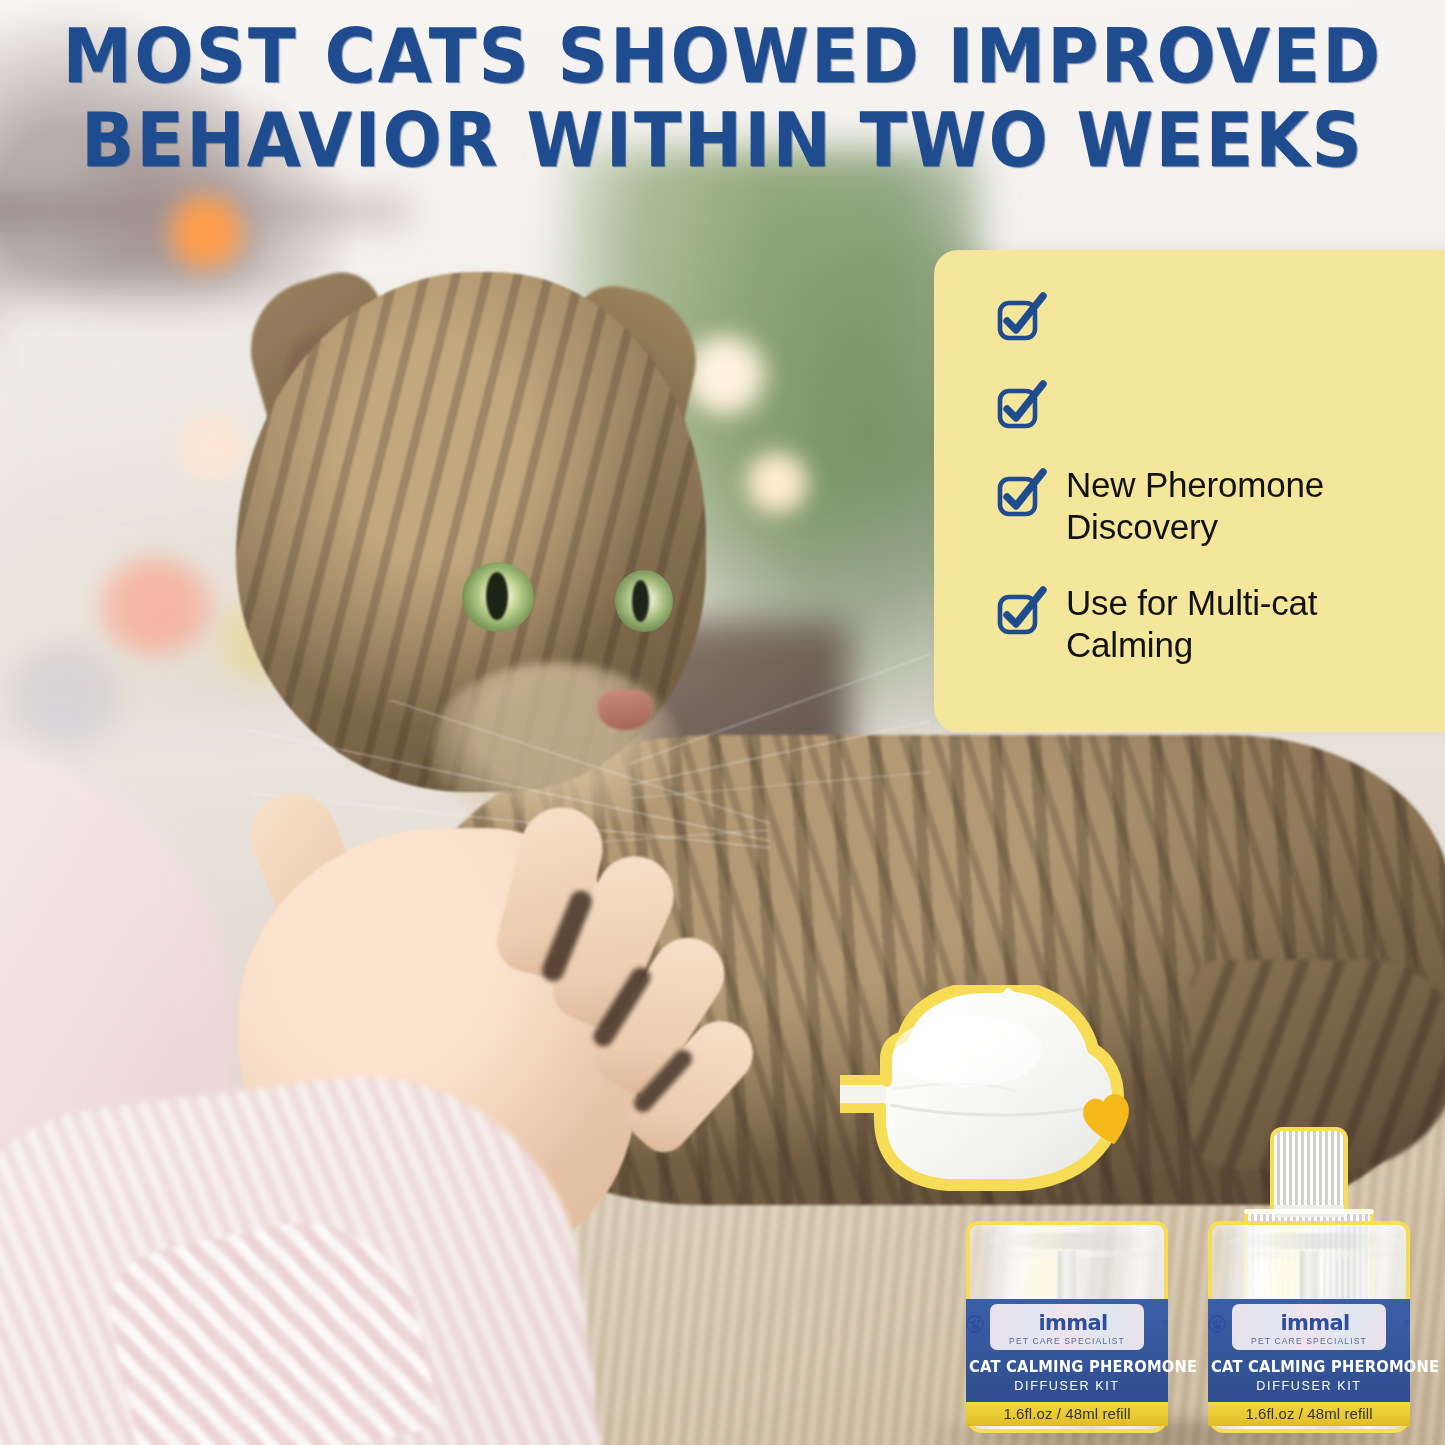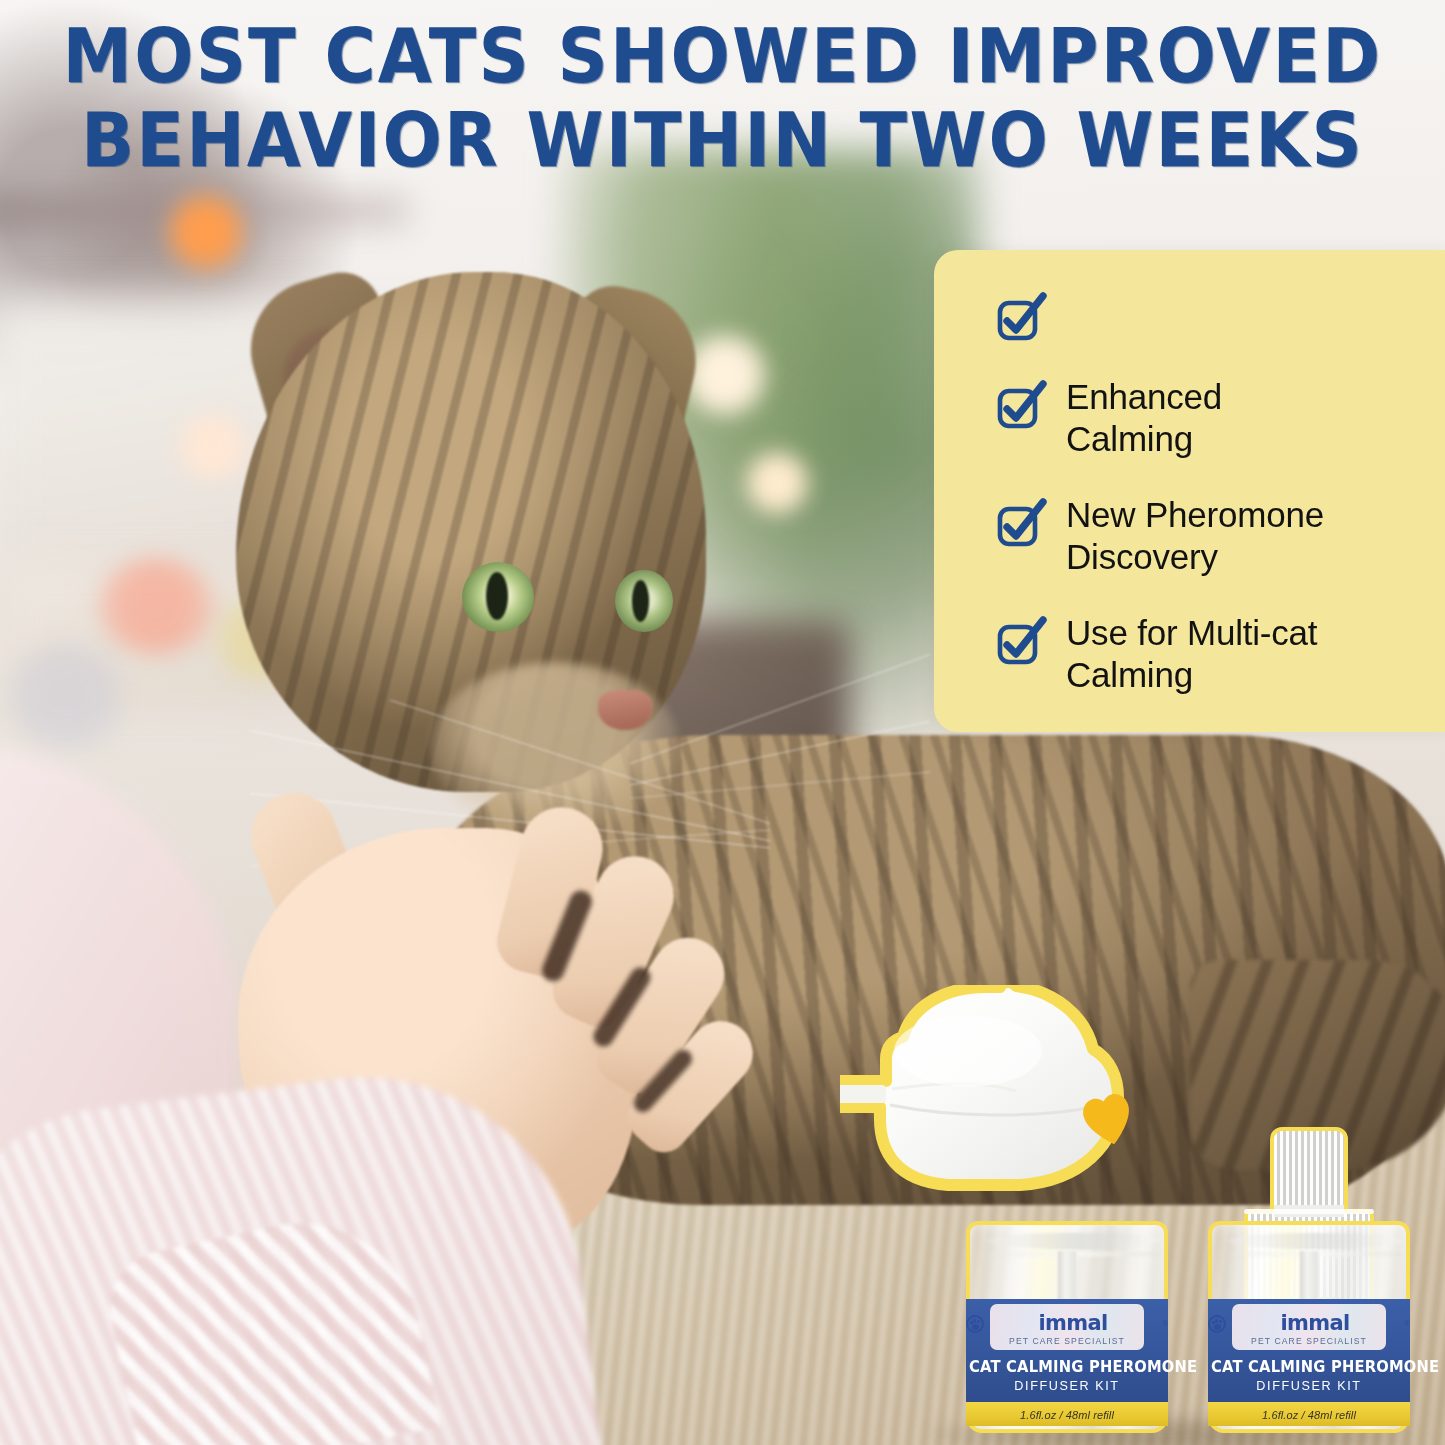--- a/index.html
+++ b/index.html
@@ -428,24 +428,23 @@
     text-align:center;
     margin-top:3px;
   }
   .label-strip {
     background:linear-gradient(180deg,#f3d743,#e9c932 60%,#ddbb26 100%);
     text-align:center;
     padding:3px 0 3px 0;
   }
   .label-strip span {
     font-family:"Liberation Sans", sans-serif;
-    font-size:11px;
+    font-size:15px;
     color:#33332a;
     letter-spacing:.1px;
-    font-style:italic;
   }
 
   
   .cap { position:absolute; left:0; top:0; width:218px; height:200px; }
   .cap-lower {
     position:absolute; left:44px; top:104px; width:130px; height:94px;
     background:
       repeating-linear-gradient(90deg, rgba(255,255,255,.96) 0 3px, rgba(208,208,204,.92) 3px 6px),
       #e8e8e4;
     border:4px solid #f7dd56;
@@ -554,22 +553,20 @@
       </span>
     </div>
 
     <div class="feature-row">
       <span class="chk">
         <svg viewBox="0 0 48 48" aria-hidden="true">
           <rect x="4" y="9" width="35" height="35" rx="9" ry="9" fill="none" stroke="#1f4b8f" stroke-width="4.6"></rect>
           <path d="M11 27 L20 36 L47 2" fill="none" stroke="#1f4b8f" stroke-width="7.4" stroke-linecap="round" stroke-linejoin="round"></path>
         </svg>
       </span>
-      <span class="feature-text">Enhanced
-Calming</span>
     </div>
 
     <div class="feature-row">
       <span class="chk">
         <svg viewBox="0 0 48 48" aria-hidden="true">
           <rect x="4" y="9" width="35" height="35" rx="9" ry="9" fill="none" stroke="#1f4b8f" stroke-width="4.6"></rect>
           <path d="M11 27 L20 36 L47 2" fill="none" stroke="#1f4b8f" stroke-width="7.4" stroke-linecap="round" stroke-linejoin="round"></path>
         </svg>
       </span>
       <span class="feature-text">New Pheromone

